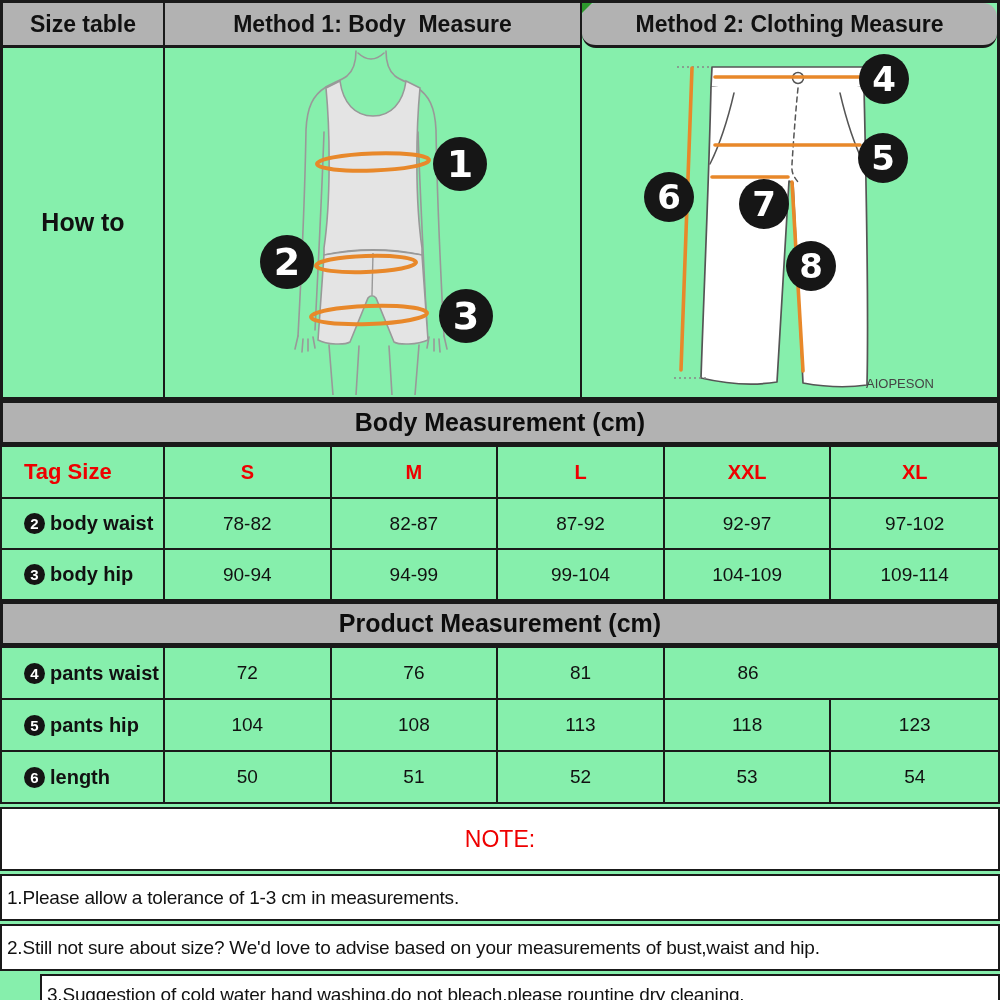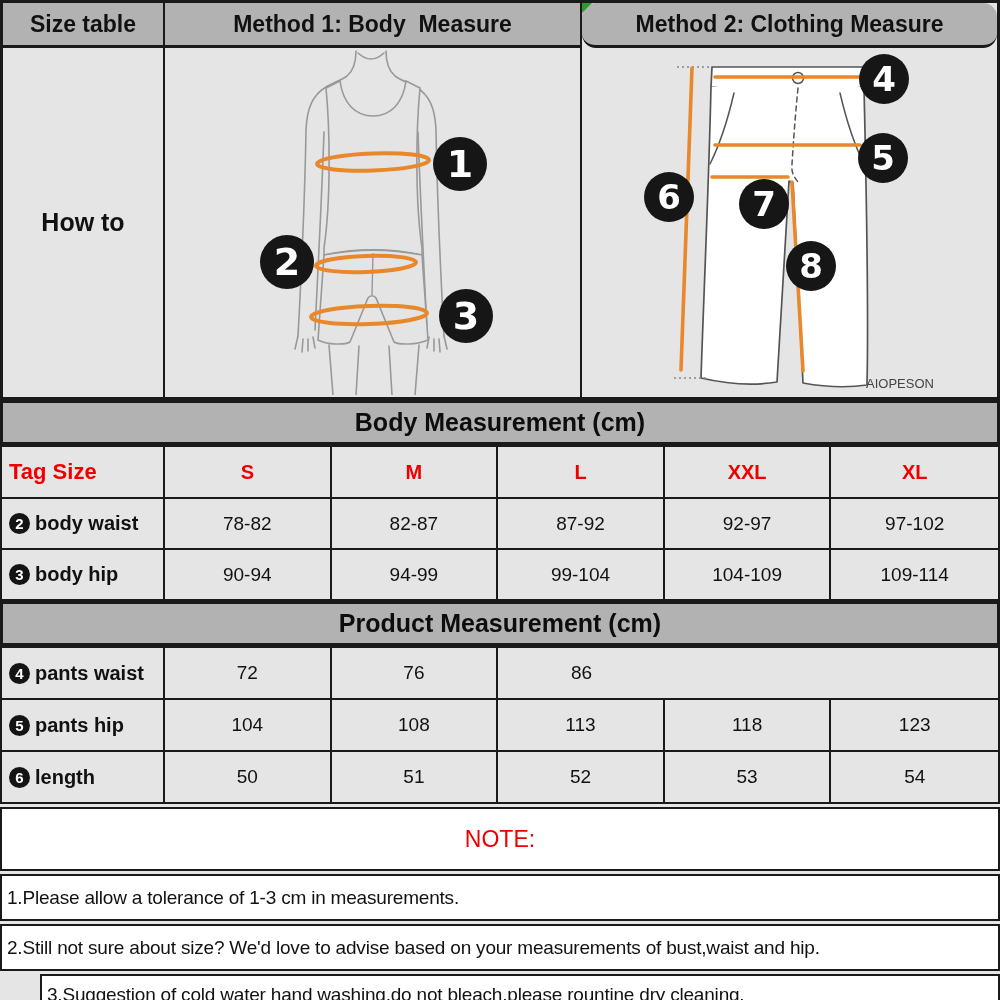--- a/index.html
+++ b/index.html
@@ -1,18 +1,18 @@
 <!DOCTYPE html>
 <html><head>
 <meta charset="utf-8">
 <style>
   * { box-sizing: border-box; margin: 0; padding: 0; }
   html,body { background:#fff; }
   .canvas {
-    width: 1000px; height: 1000px; background:#e5e5e5;
+    width: 1000px; height: 1000px; background:#86efac;
     font-family: "Liberation Sans", sans-serif; color:#111;
     overflow: hidden;
   }
   
   .top-table { border: 3px solid #1a1a1a; height: 400px; }
   .top-row { display: grid; grid-template-columns: 162px 417px 1fr; }
   .top-row.hdr { height: 45px; }
   .top-row.hdr > div {
     background: #b2b2b2; border-right: 2px solid #1a1a1a; border-bottom: 3px solid #1a1a1a;
     display: flex; align-items: center; justify-content: center;
@@ -40,21 +40,21 @@
   .mtable { border: 2px solid #1a1a1a; }
   .mrow { display:grid; grid-template-columns: 163px 1fr 1fr 1fr 1fr 1fr; }
   .mrow + .mrow { border-top: 2px solid #1a1a1a; }
   .mrow > div {
     border-right: 2px solid #1a1a1a;
     display:flex; align-items:center; justify-content:center;
     font-size: 19px; height: 50px;
   }
   .mrow.r48 > div { height: 49px; }
   .mrow > div:last-child { border-right: none; }
-  .mrow > .lbl { justify-content: flex-start; padding-left: 7px; font-weight: bold; font-size: 20px; gap: 5px; }
+  .mrow > .lbl { justify-content: flex-start; padding-left: 22px; font-weight: bold; font-size: 20px; gap: 5px; }
   .tagrow > div { font-weight: bold; color:#ee0000; font-size: 20px; }
   .tagrow > .lbl { font-size: 22px; }
   .badge {
     display:inline-flex; width:21px; height:21px; border-radius:50%;
     background:#141414; color:#fff; align-items:center; justify-content:center;
     font-size:15px; font-weight:bold; flex: 0 0 auto;
   }
   
   .note-bar {
     height: 64px; border: 2px solid #1a1a1a; background:#fff;
@@ -219,20 +219,21 @@
   </div>
 
   <div class="mtable">
     <div class="mrow">
       <div class="lbl">
         <span class="badge">4</span>
         <span>pants waist</span>
       </div>
       <div>72</div>
       <div>76</div>
+      <div>81</div>
       <div>86</div>
     </div>
     <div class="mrow">
       <div class="lbl">
         <span class="badge">5</span>
         <span>pants hip</span>
       </div>
       <div>104</div>
       <div>108</div>
       <div>113</div>

